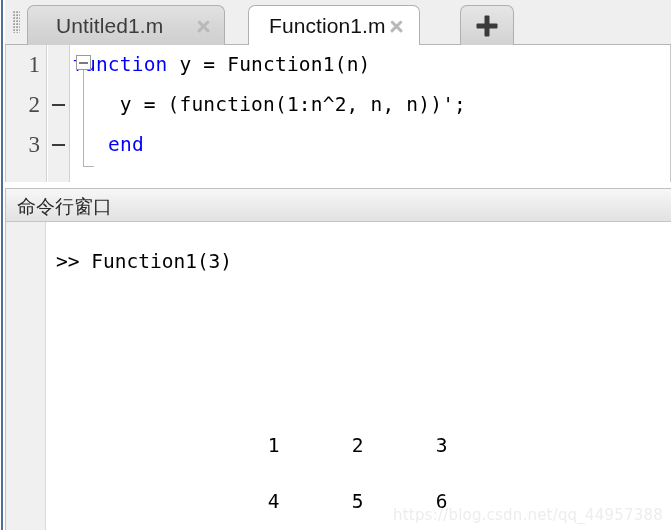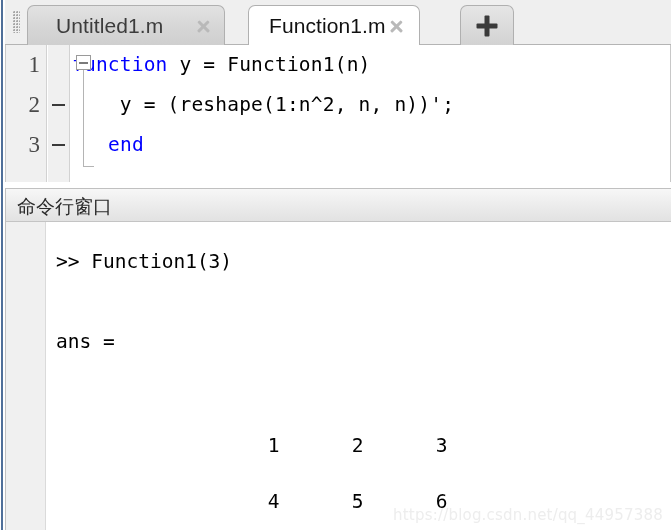--- a/index.html
+++ b/index.html
@@ -369,21 +369,21 @@
       <div class="fold-gutter"></div>
 
       <div class="code-line" style="top:0px;">
         <span class="lnum">1</span>
         <span class="code-text"><span class="kw">function</span><span> y = Function1(n)</span></span>
       </div>
 
       <div class="code-line" style="top:40px;">
         <span class="lnum">2</span>
         <span class="mod-dash"></span>
-        <span class="code-text">    y = (reshape(1:n^2, n, n))';</span>
+        <span class="code-text">    y = (function(1:n^2, n, n))';</span>
       </div>
 
       <div class="code-line" style="top:80px;">
         <span class="lnum">3</span>
         <span class="mod-dash"></span>
         <span class="code-text" style="left:102px;"><span class="kw">end</span></span>
       </div>
 
       <div class="fold-box"></div>
       <div class="fold-line"></div>
@@ -398,21 +398,20 @@
     <div class="cmd-titlebar">
       <span class="cmd-title">命令行窗口</span>
     </div>
 
     <div class="cmd-body">
       <div class="cmd-gutter"></div>
 
       <div class="cmd-text">
         <div class="cmd-line" style="top:20px;text-align:center;">&gt;&gt; Function1(3)</div>
 
-        <div class="cmd-line" style="top:100px;">ans =</div>
 
         <div class="mat-row" style="top:164px; left:22px;">
           <span class="mat-cell">1</span><span class="mat-cell">2</span><span class="mat-cell">3</span>
         </div>
         <div class="mat-row" style="top:220px; left:22px;">
           <span class="mat-cell">4</span><span class="mat-cell">5</span><span class="mat-cell">6</span>
         </div>
         <div class="mat-row" style="top:260px; left:22px;">
           <span class="mat-cell">7</span><span class="mat-cell">8</span><span class="mat-cell">9</span>
         </div>

